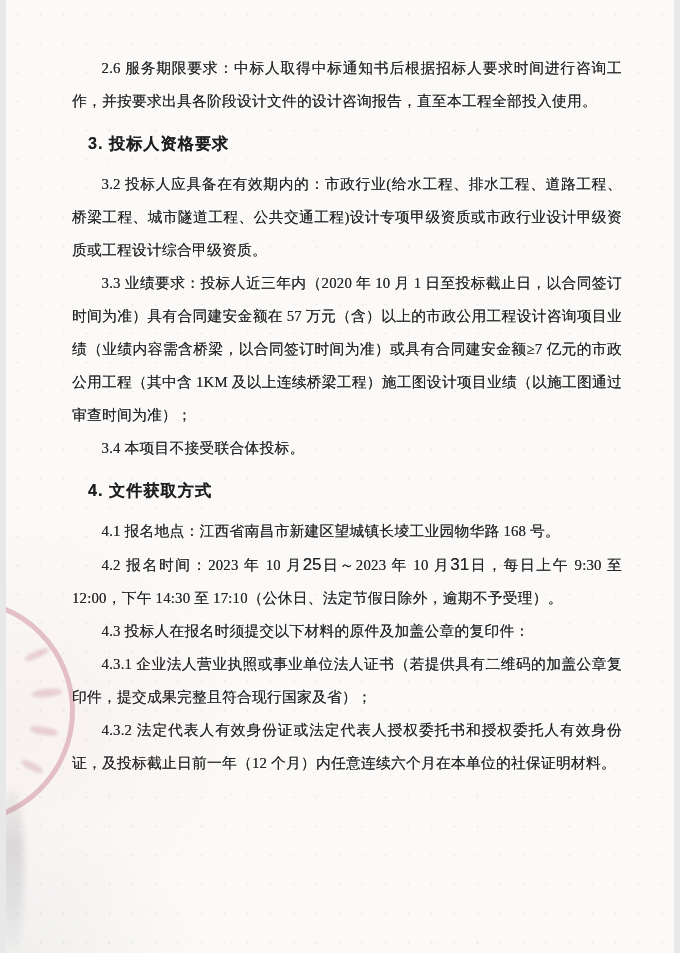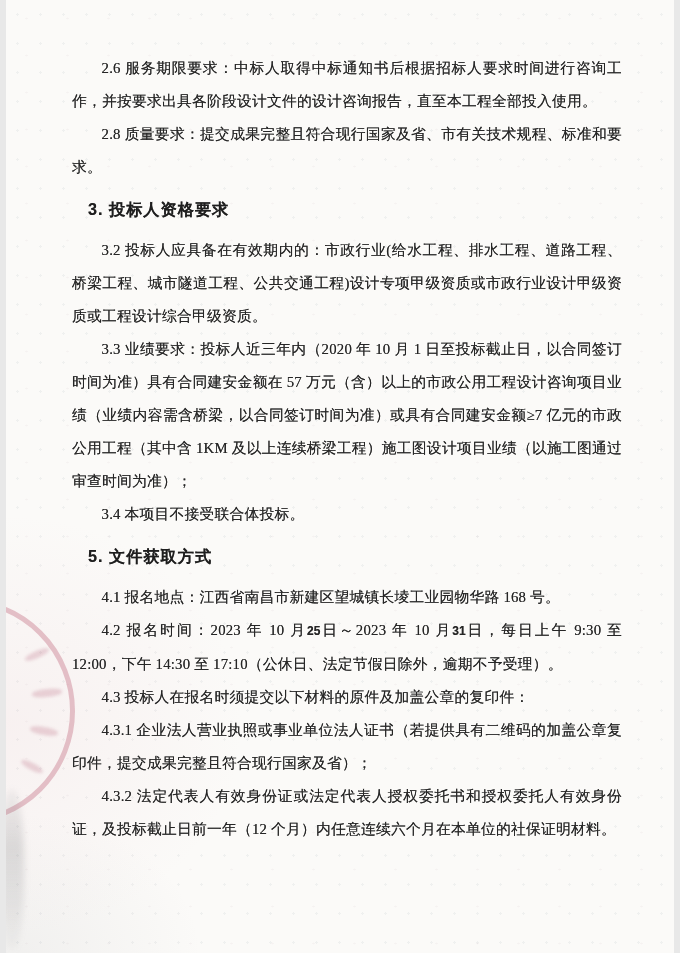--- a/index.html
+++ b/index.html
@@ -43,23 +43,23 @@
     font-family: "Liberation Sans", "DejaVu Sans", sans-serif;
     font-weight: 700;
     font-size: 16.2px;
     line-height: 33px;
     letter-spacing: 1px;
     text-indent: 0;
     color: #1e1e1e;
   }
 
   .filled-number {
-    font-weight: 700;
+    font-weight: 400;
     font-family: "Liberation Sans", "DejaVu Sans", sans-serif;
-    font-size: 12px;
+    font-size: 17px;
     letter-spacing: 0;
   }
 
   
   .seal {
     position: absolute;
     left: -157px;
     top: 598px;
     width: 216px;
     height: 216px;
@@ -104,32 +104,31 @@
     <span class="seal-mark m3"></span>
     <span class="seal-mark m4"></span>
   </div>
   <div class="smudge"></div>
 
   <div class="content">
 
     <p class="para">2.6 服务期限要求：中标人取得中标通知书后根据招标人要求时间进行咨询工作，并按要求出具各阶段设计文件的设计咨询报告，直至本工程全部投入使用。</p>
 
 
-    <p class="para">2.8 质量要求：提交成果完整且符合现行国家及省、市有关技术规程、标准和要求。</p>
 
     <p class="heading">3. 投标人资格要求</p>
 
 
     <p class="para">3.2 投标人应具备在有效期内的：市政行业(给水工程、排水工程、道路工程、桥梁工程、城市隧道工程、公共交通工程)设计专项甲级资质或市政行业设计甲级资质或工程设计综合甲级资质。</p>
 
     <p class="para">3.3 业绩要求：投标人近三年内（2020 年 10 月 1 日至投标截止日，以合同签订时间为准）具有合同建安金额在 57 万元（含）以上的市政公用工程设计咨询项目业绩（业绩内容需含桥梁，以合同签订时间为准）或具有合同建安金额≥7 亿元的市政公用工程（其中含 1KM 及以上连续桥梁工程）施工图设计项目业绩（以施工图通过审查时间为准）；</p>
 
     <p class="para">3.4 本项目不接受联合体投标。</p>
 
-    <p class="heading">5. 文件获取方式</p>
+    <p class="heading">4. 文件获取方式</p>
 
     <p class="para">4.1 报名地点：江西省南昌市新建区望城镇长堎工业园物华路 168 号。</p>
 
     <p class="para">
       <span>4.2 报名时间：2023 年 10 月</span><span class="filled-number">25</span><span>日～2023 年 10 月</span><span class="filled-number">31</span><span>日，每日上午 9:30 至 12:00，下午 14:30 至 17:10（公休日、法定节假日除外，逾期不予受理）。</span>
     </p>
 
     <p class="para">4.3 投标人在报名时须提交以下材料的原件及加盖公章的复印件：</p>
 
     <p class="para">4.3.1 企业法人营业执照或事业单位法人证书（若提供具有二维码的加盖公章复印件，提交成果完整且符合现行国家及省）；</p>

